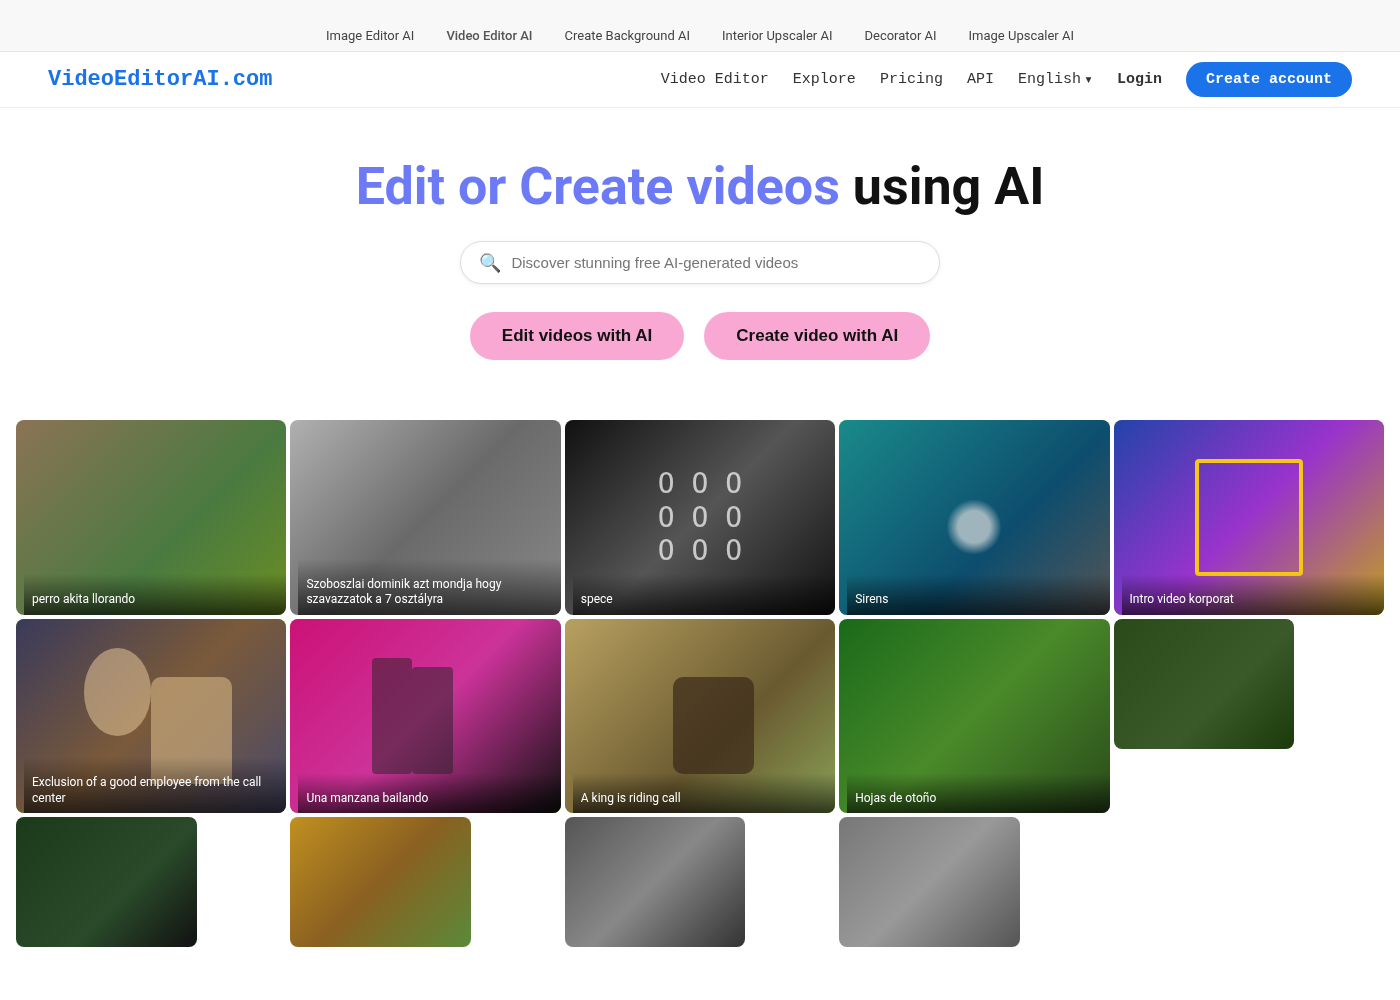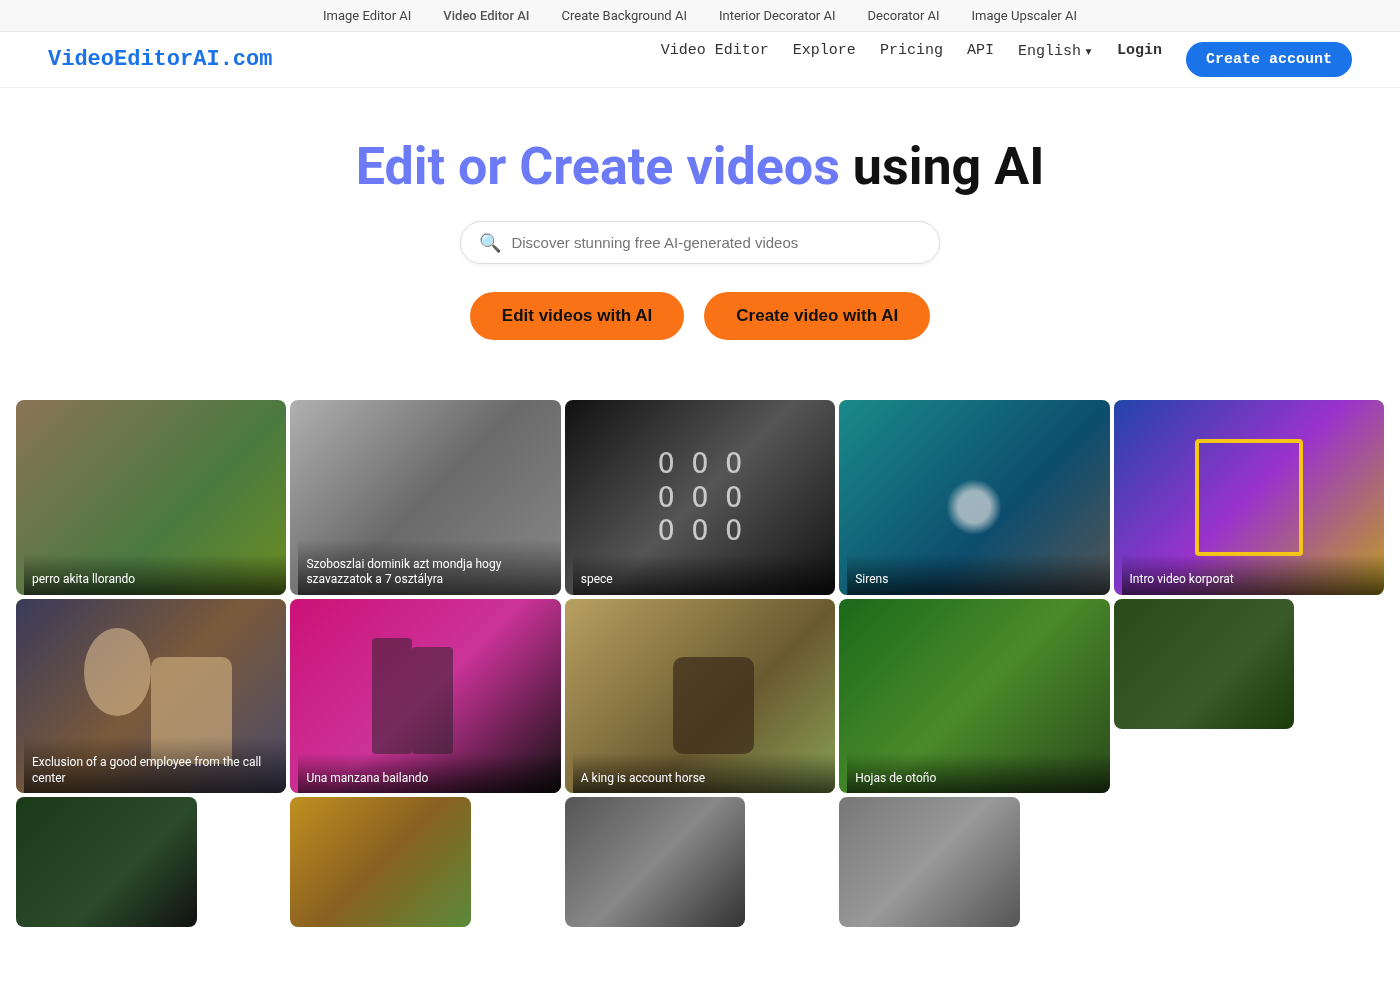--- a/index.html
+++ b/index.html
@@ -13,41 +13,42 @@
       justify-content: center;
       gap: 32px;
       padding: 8px 0;
       font-size: 13px;
       color: #444;
     }
     .top-bar a {
       text-decoration: none;
       color: #444;
       white-space: nowrap;
+      margin-top: 20px;
     }
     .top-bar a.active { color: #555; font-weight: 500; }
 
     
     .main-nav {
       display: flex;
       align-items: center;
       justify-content: space-between;
       padding: 10px 48px;
       border-bottom: 1px solid #eee;
       font-family: Liberation Mono, monospace;
     }
     .logo {
       font-size: 22px;
       font-weight: 700;
       color: #1a73e8;
       text-decoration: none;
     }
     .nav-links {
       display: flex;
-      align-items: flex-start;
+      align-items: center;
       gap: 24px;
       font-size: 15px;
       color: #333;
     }
     .nav-links a { text-decoration: none; color: #333; }
     .nav-links .lang-btn {
       cursor: pointer;
       display: flex;
       align-items: center;
       gap: 3px;
@@ -99,21 +100,21 @@
       background: transparent;
     }
     .search-icon { color: #888; font-size: 18px; }
     .cta-buttons {
       display: flex;
       justify-content: center;
       gap: 20px;
       margin-top: 8px;
     }
     .cta-btn {
-      background: #f97316;
+      background: #f9a8d4;
       color: #111;
       border: none;
       border-radius: 28px;
       padding: 14px 32px;
       font-size: 17px;
       font-weight: 600;
       cursor: pointer;
     }
 
     
@@ -166,21 +167,21 @@
     .thumb-row3d { background: linear-gradient(135deg, #555 0%, #888 50%, #333 100%); }
     .thumb-row3e { background: linear-gradient(135deg, #777 0%, #999 50%, #555 100%); }
   </style>
 </head>
 <body>
 
 <div class="top-bar">
   <a>Image Editor AI</a>
   <a class="active">Video Editor AI</a>
   <a>Create Background AI</a>
-  <a>Interior Decorator AI</a>
+  <a>Interior Upscaler AI</a>
   <a>Decorator AI</a>
   <a>Image Upscaler AI</a>
 </div>
 
 <nav class="main-nav">
   <a class="logo">VideoEditorAI.com</a>
   <div class="nav-links">
     <a>Video Editor</a>
     <a>Explore</a>
     <a>Pricing</a>
@@ -253,21 +254,21 @@
     <div class="thumb thumb-manzana" style="width:100%;height:100%;position:relative;">
       <div style="position:absolute;top:20%;left:30%;width:15%;height:60%;background:#222;border-radius:4px;opacity:0.5;"></div>
       <div style="position:absolute;top:25%;left:45%;width:15%;height:55%;background:#222;border-radius:4px;opacity:0.5;"></div>
     </div>
     <div class="label">Una manzana bailando</div>
   </div>
   <div class="video-card">
     <div class="thumb thumb-horse" style="width:100%;height:100%;position:relative;">
       <div style="position:absolute;bottom:20%;left:40%;width:30%;height:50%;background:#3a2a1a;border-radius:10px;opacity:0.7;"></div>
     </div>
-    <div class="label">A king is account horse</div>
+    <div class="label">A king is riding call</div>
   </div>
   <div class="video-card">
     <div class="thumb thumb-hojas" style="width:100%;height:100%;"></div>
     <div class="label">Hojas de otoño</div>
   </div>
 
   <div class="video-card" style="height:130px;">
     <div class="thumb thumb-row3a" style="width:100%;height:100%;"></div>
   </div>
   <div class="video-card" style="height:130px;">

